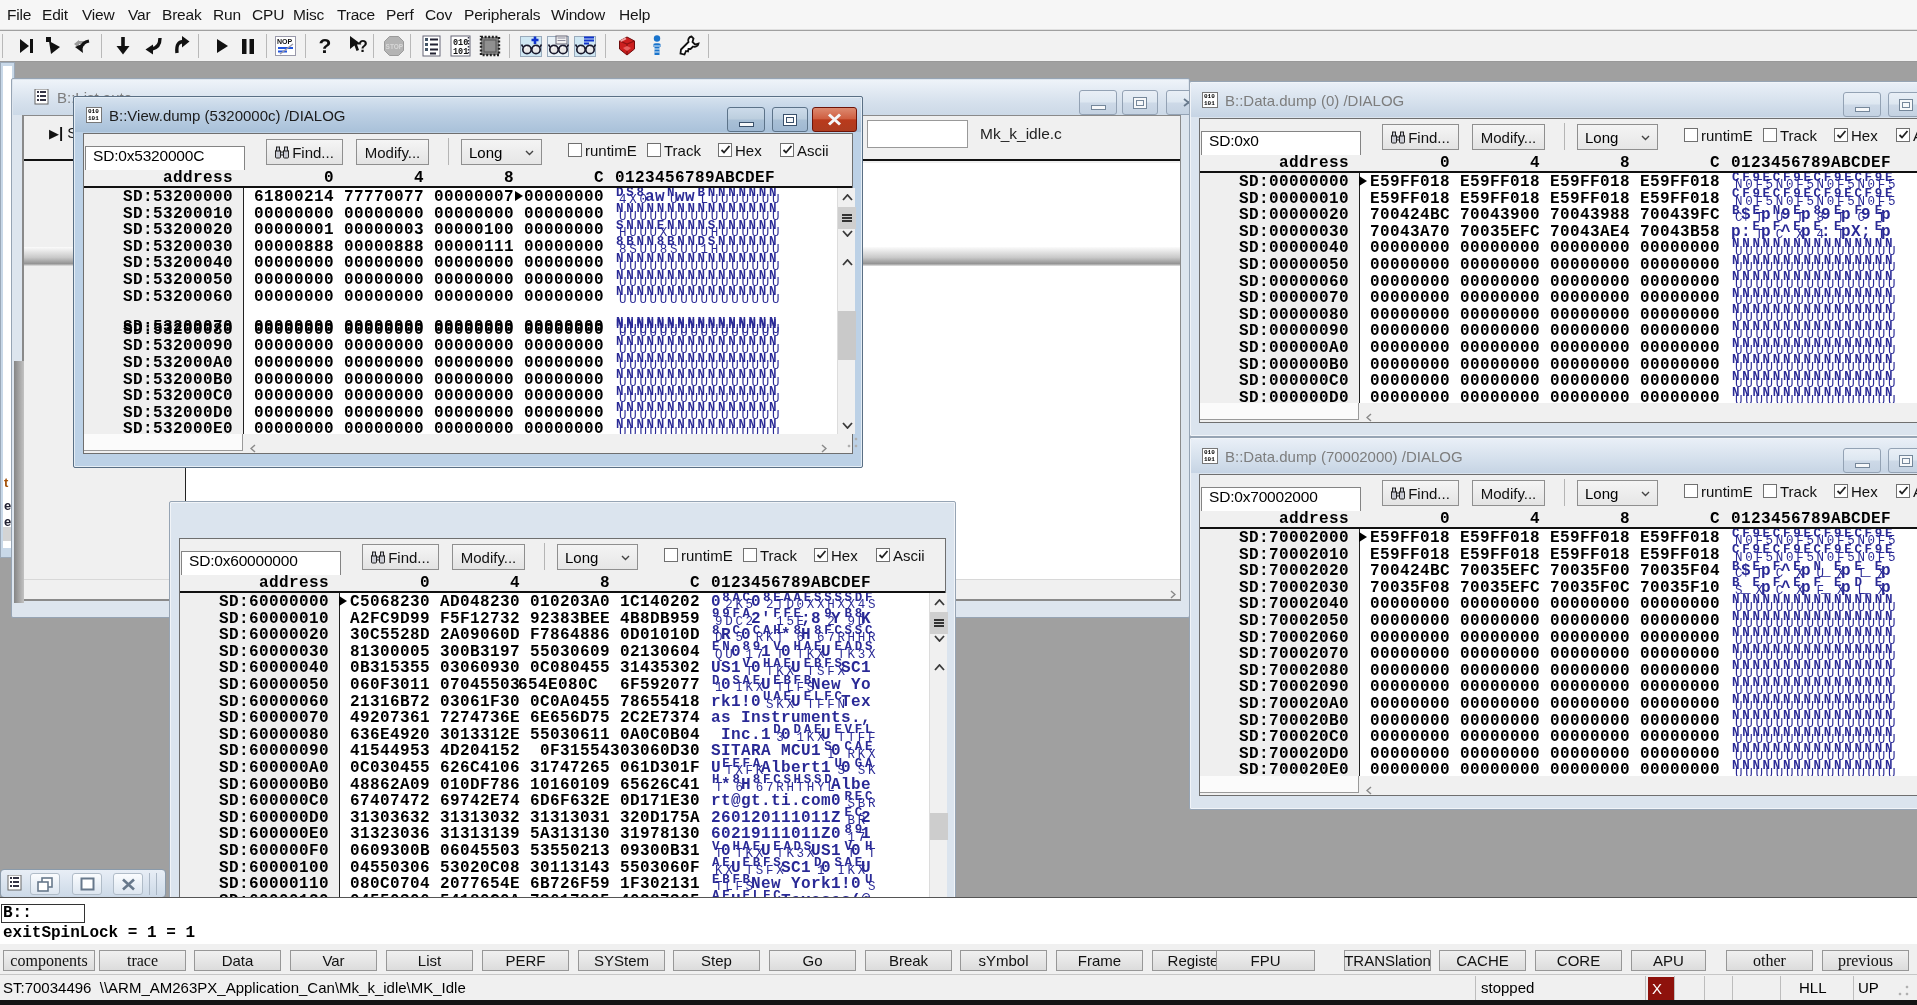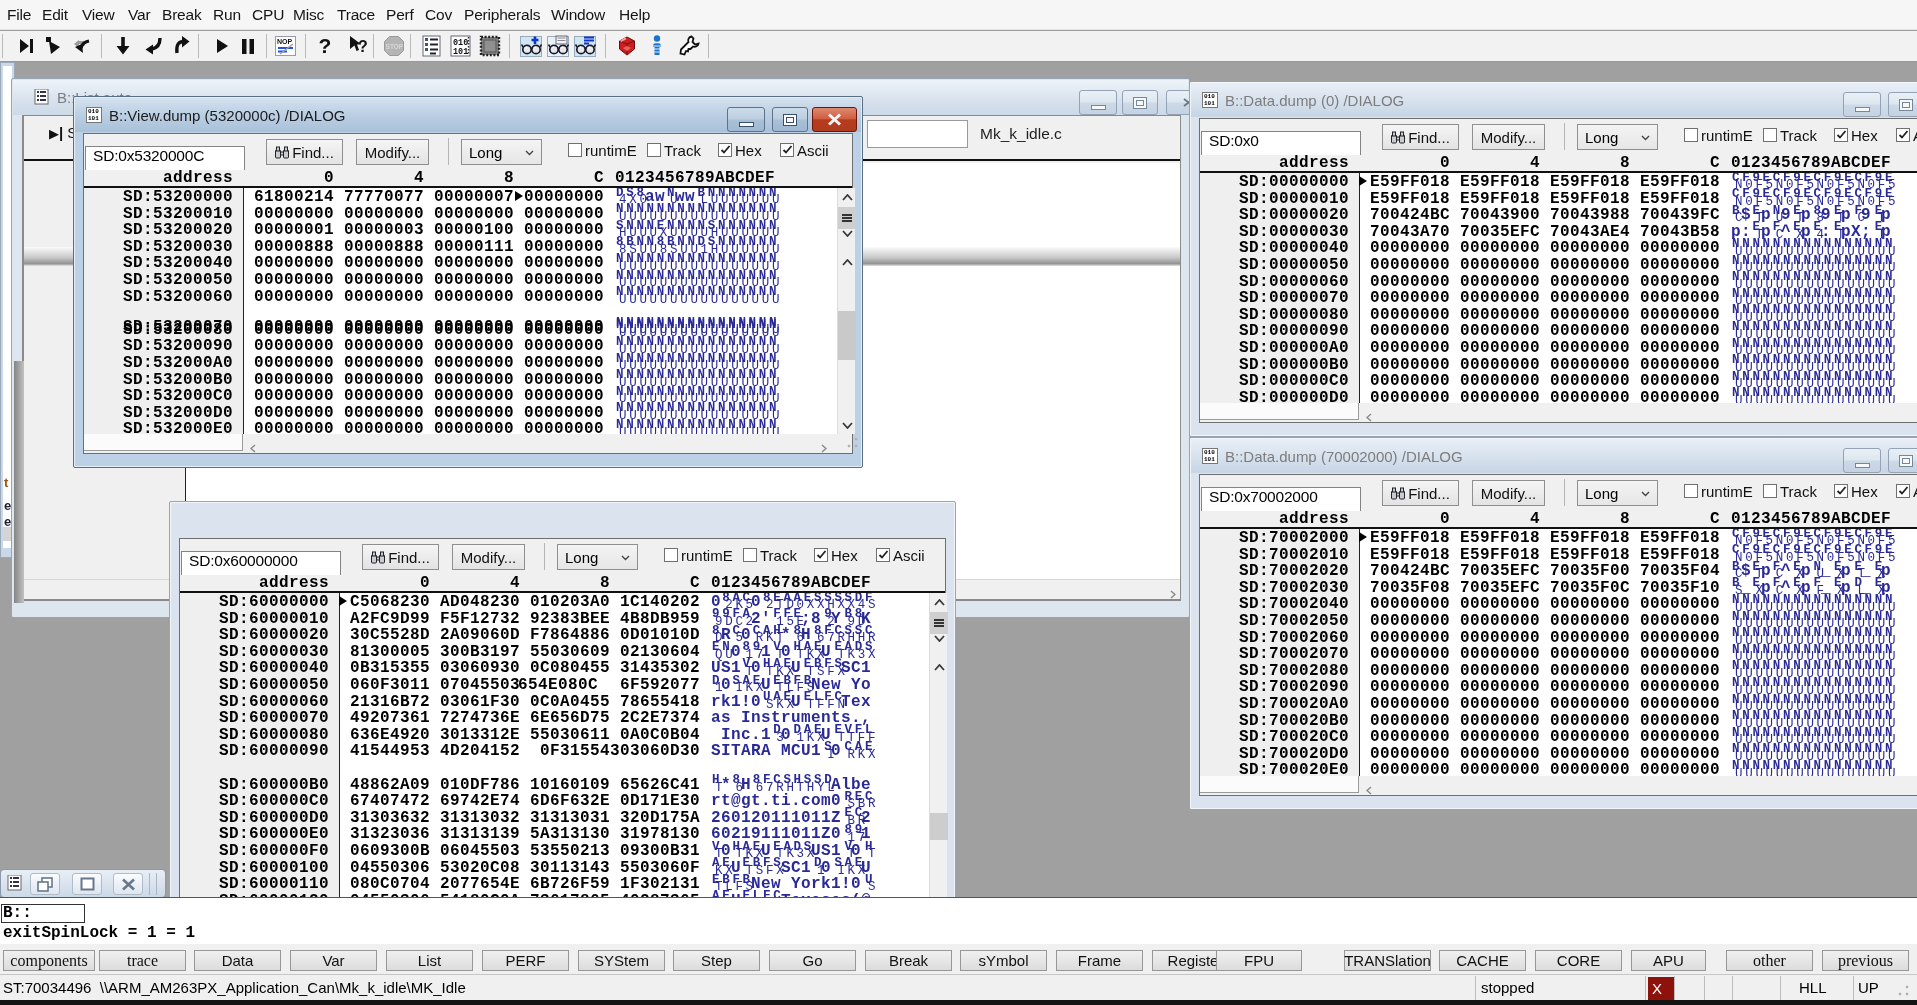--- a/index.html
+++ b/index.html
@@ -982,20 +982,32 @@
             <div class="dv" style="left:170px">41544953</div>
             <div class="dv" style="left:260px">4D204152</div>
             <div class="dv" style="left:360px">0F315543</div>
             <div class="dv" style="left:440px">03060D30</div>
             <div class="aw">
               <div class="fa">SITARA MCU1 0   </div>
               <div class="ta">           S CAE</div>
               <div class="ba">           I RKX</div>
             </div>
           </div>
+          <div class="drow" style="top:166.00px">
+            <div class="da">SD:600000A0</div>
+            <div class="dv" style="left:170px">0C030455</div>
+            <div class="dv" style="left:260px">626C4106</div>
+            <div class="dv" style="left:350px">31747265</div>
+            <div class="dv" style="left:440px">061D301F</div>
+            <div class="aw">
+              <div class="fa">U    Albert1 0  </div>
+              <div class="ta"> EEFA       U GA</div>
+              <div class="ba"> TXFK       S SK</div>
+            </div>
+          </div>
           <div class="drow" style="top:182.60px">
             <div class="da">SD:600000B0</div>
             <div class="dv" style="left:170px">48862A09</div>
             <div class="dv" style="left:260px">010DF786</div>
             <div class="dv" style="left:350px">10160109</div>
             <div class="dv" style="left:440px">65626C41</div>
             <div class="aw">
               <div class="fa"> * H        Albe</div>
               <div class="ta">H 8 8FCSHSSD    </div>
               <div class="ba">T 6 67RHTHYL    </div>
@@ -1446,21 +1458,21 @@
     <div class="sk" style="left:290px;width:87px">Var</div>
     <div class="sk" style="left:386px;width:87px">List</div>
     <div class="sk" style="left:482px;width:87px">PERF</div>
     <div class="sk" style="left:578px;width:87px">SYStem</div>
     <div class="sk" style="left:673px;width:87px">Step</div>
     <div class="sk" style="left:769px;width:87px">Go</div>
     <div class="sk" style="left:865px;width:87px">Break</div>
     <div class="sk" style="left:960px;width:87px">sYmbol</div>
     <div class="sk" style="left:1056px;width:87px">Frame</div>
     <div class="sk" style="left:1152px;width:87px">Register</div>
-    <div class="sk" style="left:1216px;width:86px">FPU</div>
+    <div class="sk" style="left:1216px;width:99px">FPU</div>
     <div class="sk" style="left:1344px;width:87px">TRANSlation</div>
     <div class="sk" style="left:1439px;width:87px">CACHE</div>
     <div class="sk" style="left:1535px;width:87px">CORE</div>
     <div class="sk" style="left:1631px;width:75px">APU</div>
     <div class="sk serif" style="left:1726px;width:87px">other</div>
     <div class="sk serif" style="left:1822px;width:87px">previous</div>
   </div>
 <div class="statusbar">
     <div style="position:absolute;left:3px;top:4px">ST:70034496&nbsp;&nbsp;\\ARM_AM263PX_Application_Can\Mk_k_idle\MK_Idle</div>
     <div class="stsep" style="left:1475px"></div>

